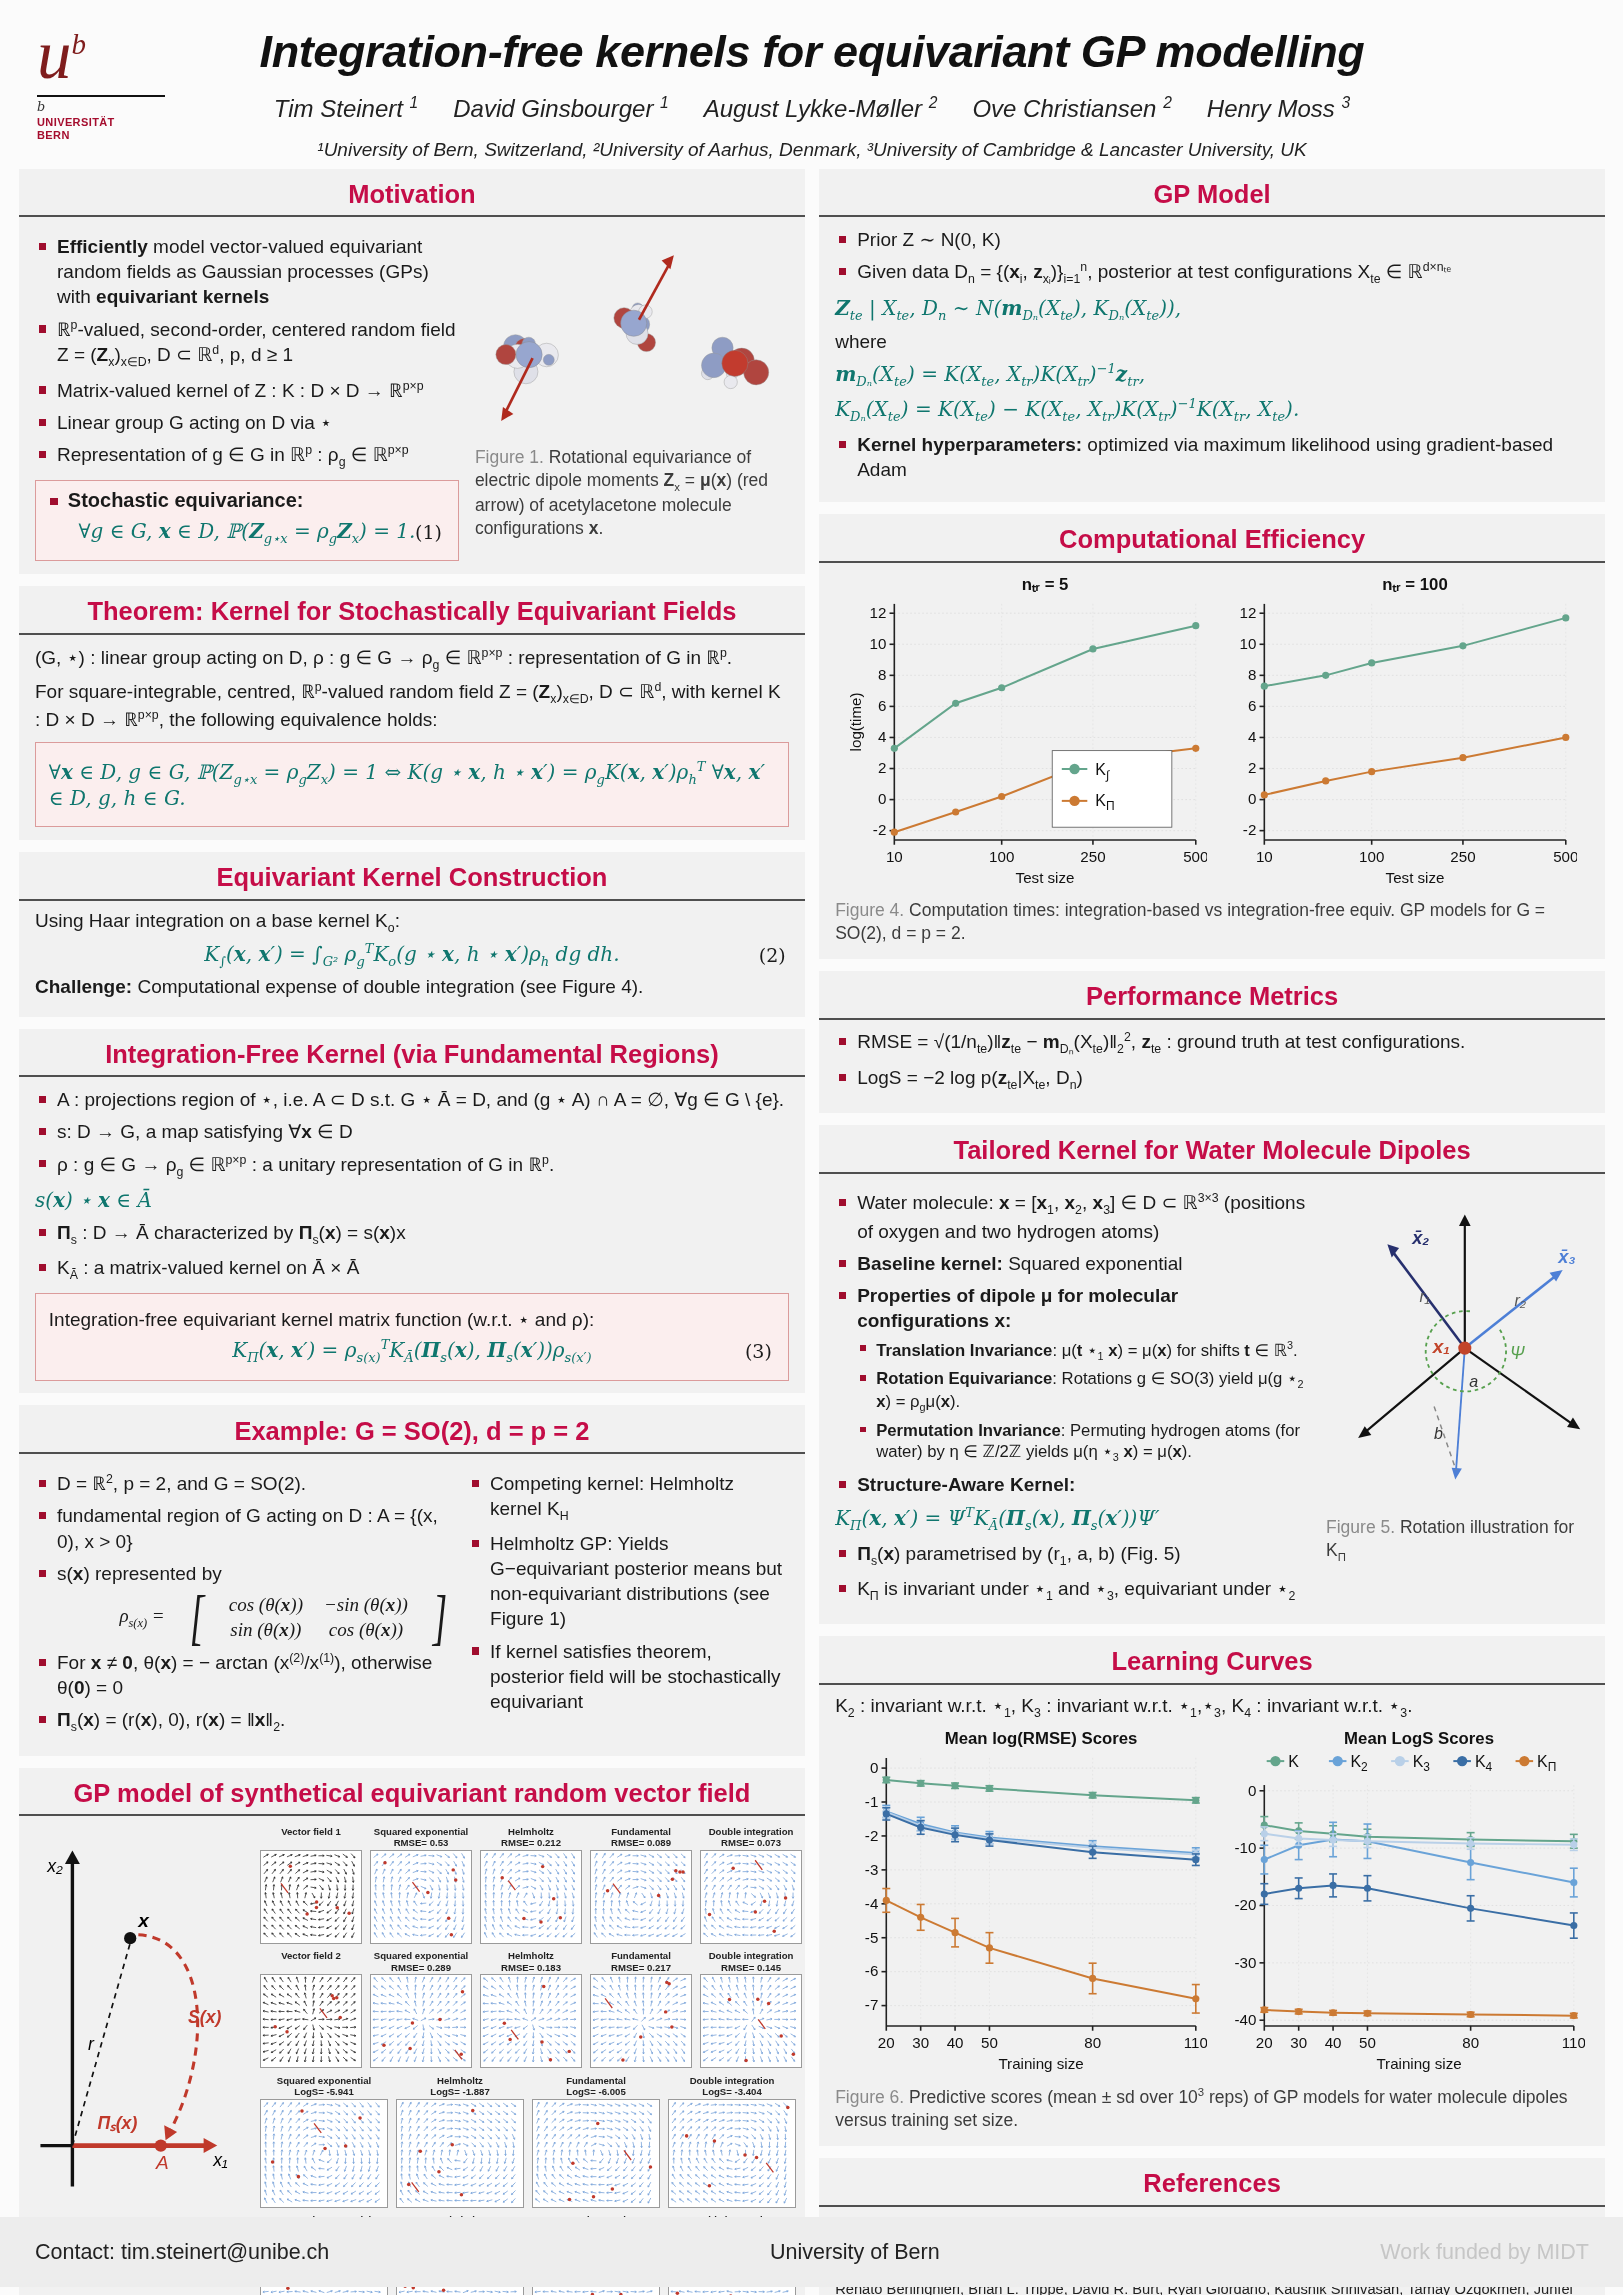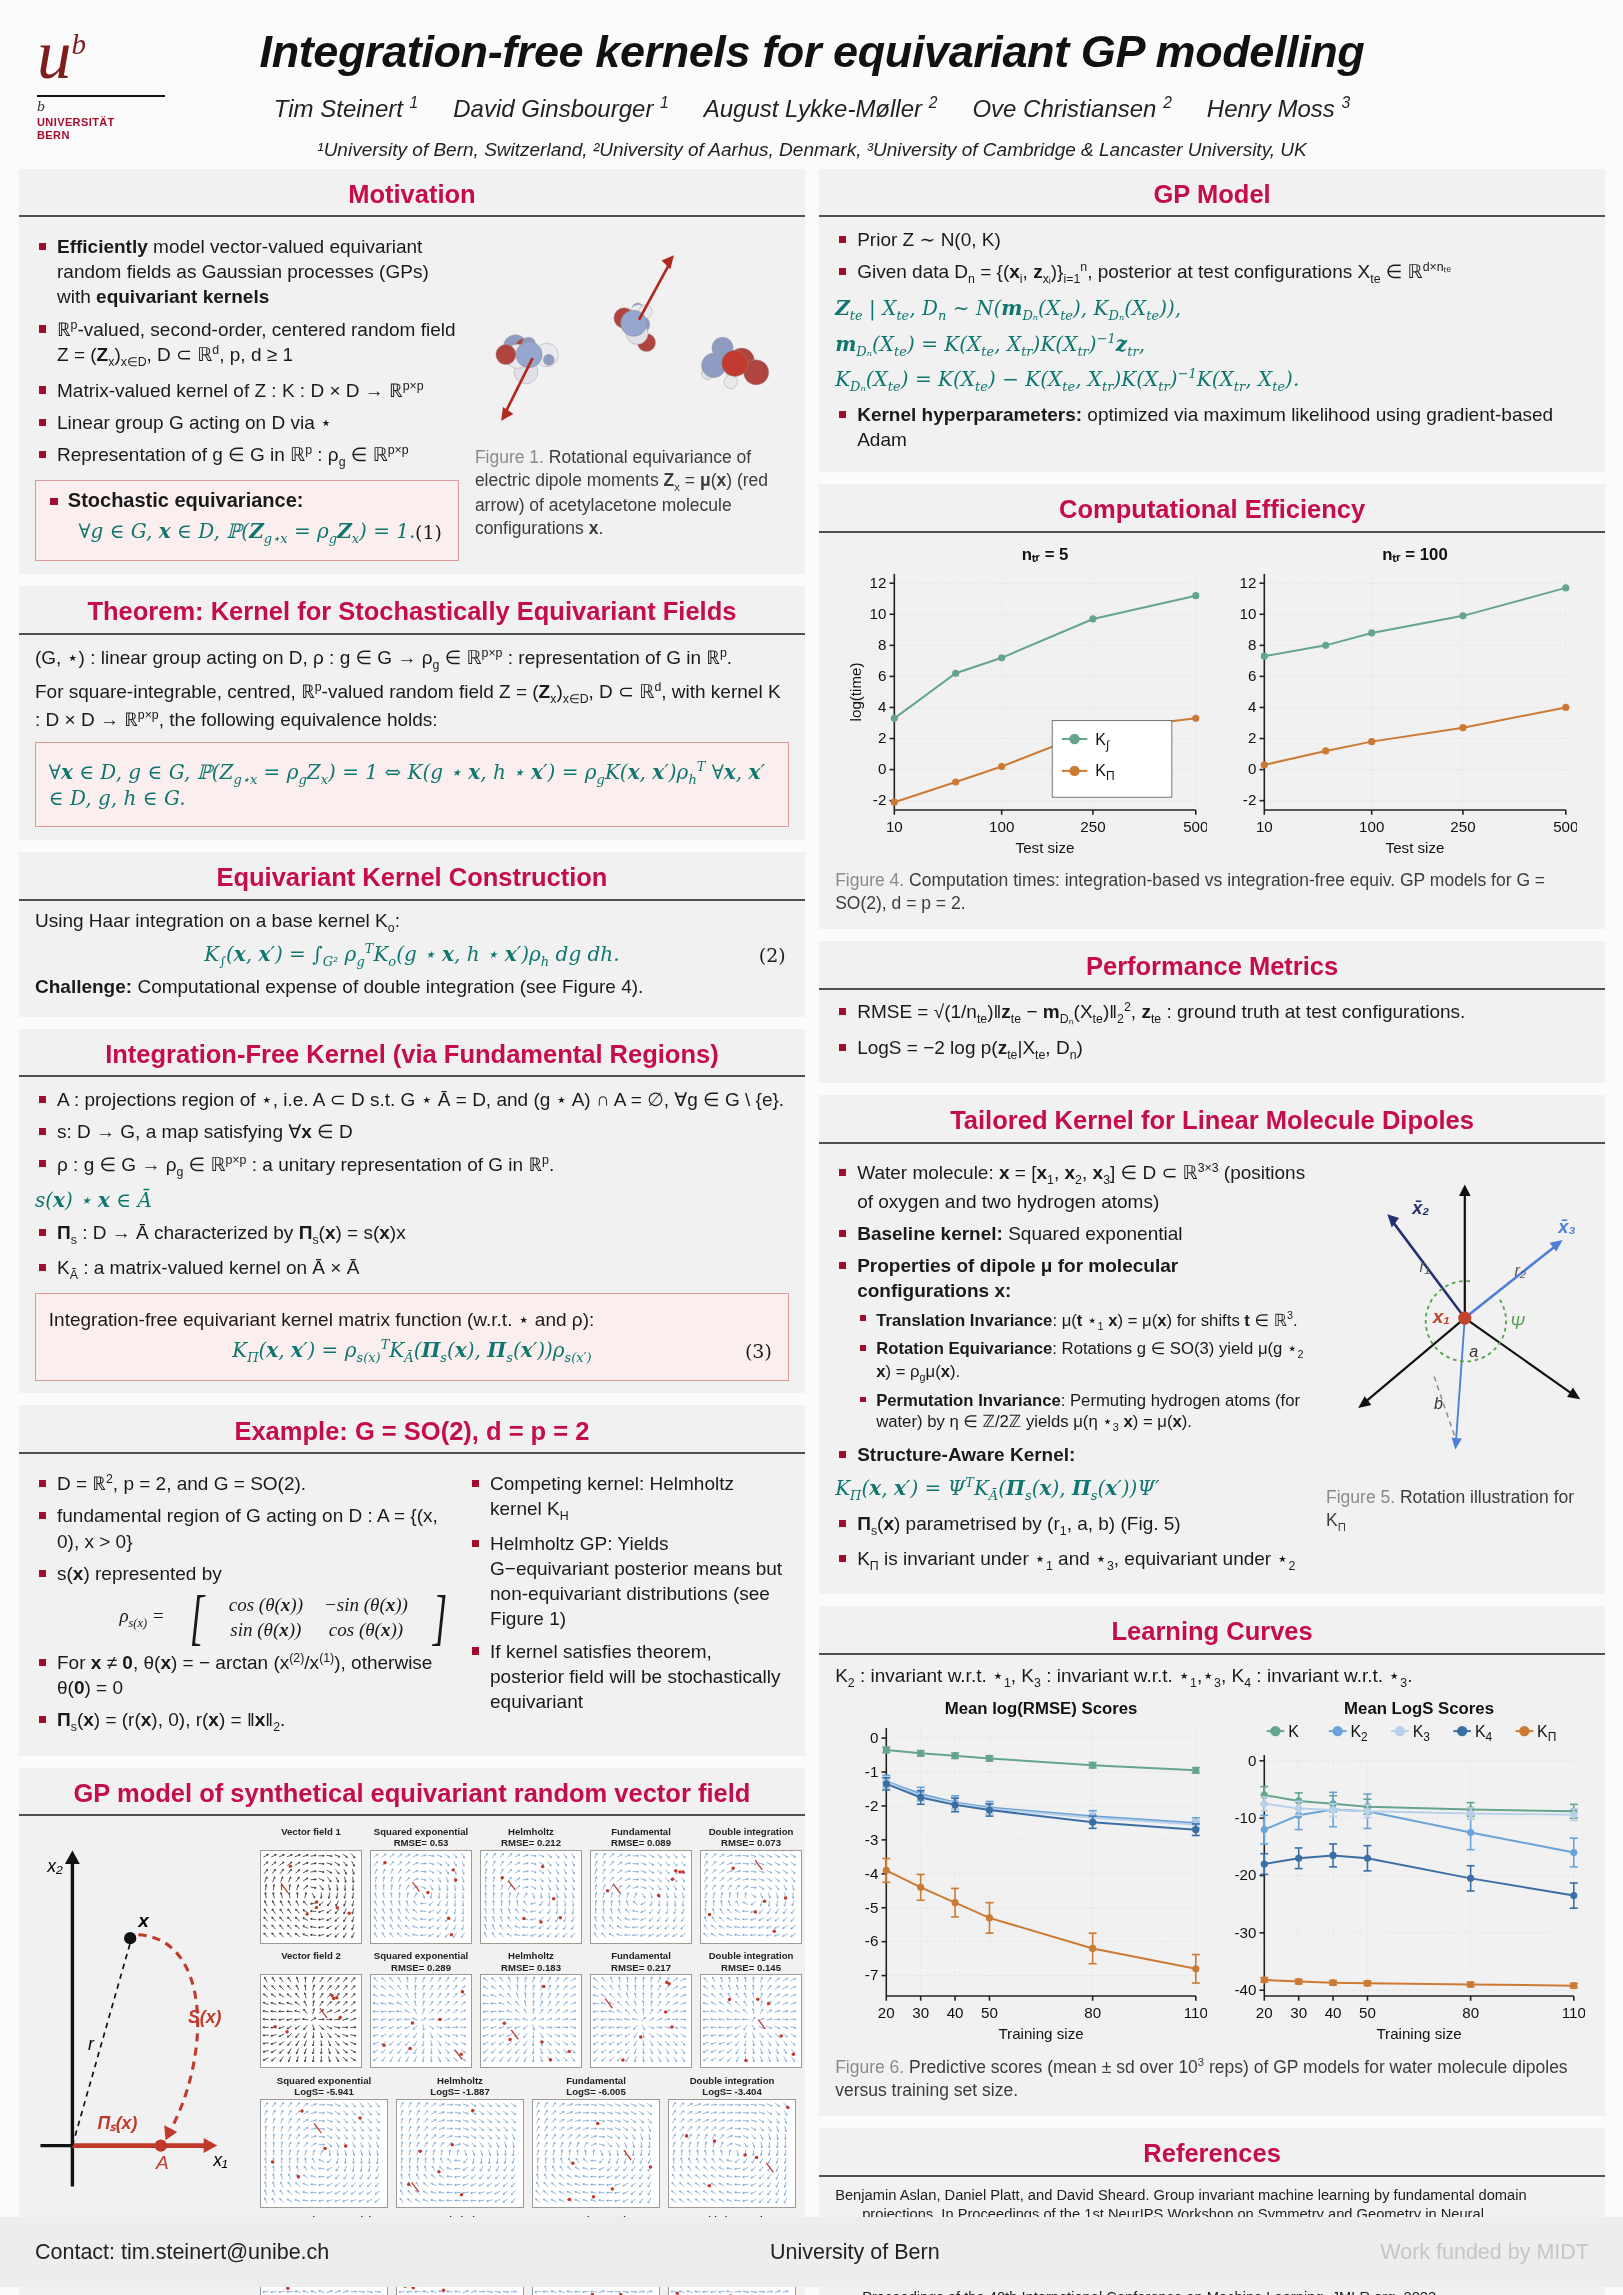--- a/index.html
+++ b/index.html
@@ -505,20 +505,21 @@
     <div class="col">
 
       <section>
         <h2>GP Model</h2>
         <div class="rule"></div>
         <ul class="blist">
             <li>Prior Z ∼ N(0, K)</li>
             <li>Given data D<sub>n</sub> = {(<b>x</b><sub>i</sub>, <b>z</b><sub>xᵢ</sub>)}<sub>i=1</sub><sup>n</sup>, posterior at test configurations X<sub>te</sub> ∈ ℝ<sup>d×nₜₑ</sup></li>
           </ul>
         <div class="eqc"><b>Z</b><sub>te</sub> | X<sub>te</sub>, D<sub>n</sub> ∼ N(<b>m</b><sub>Dₙ</sub>(X<sub>te</sub>), K<sub>Dₙ</sub>(X<sub>te</sub>)),</div>
+        <p class="plain">where</p>
         <div class="eqc"><b>m</b><sub>Dₙ</sub>(X<sub>te</sub>) = K(X<sub>te</sub>, X<sub>tr</sub>)K(X<sub>tr</sub>)<sup>−1</sup><b>z</b><sub>tr</sub>,</div>
         <div class="eqc">K<sub>Dₙ</sub>(X<sub>te</sub>) = K(X<sub>te</sub>) − K(X<sub>te</sub>, X<sub>tr</sub>)K(X<sub>tr</sub>)<sup>−1</sup>K(X<sub>tr</sub>, X<sub>te</sub>).</div>
         <ul class="blist">
             <li><b>Kernel hyperparameters:</b> optimized via maximum likelihood using gradient-based Adam</li>
           </ul>
       </section>
 
       <section>
         <h2>Computational Efficiency</h2>
         <div class="rule"></div>
@@ -646,21 +647,21 @@
       <section>
         <h2>Performance Metrics</h2>
         <div class="rule"></div>
         <ul class="blist">
             <li>RMSE = √(1/n<sub>te</sub>)‖<b>z</b><sub>te</sub> − <b>m</b><sub>Dₙ</sub>(X<sub>te</sub>)‖<sub>2</sub><sup>2</sup>, <b>z</b><sub>te</sub> : ground truth at test configurations.</li>
             <li>LogS = −2 log p(<b>z</b><sub>te</sub>|X<sub>te</sub>, D<sub>n</sub>)</li>
           </ul>
       </section>
 
       <section>
-        <h2>Tailored Kernel for Linear Molecule Dipoles</h2>
+        <h2>Tailored Kernel for Water Molecule Dipoles</h2>
         <div class="rule"></div>
         <div class="flexrow">
           <div style="flex:1.6;min-width:0">
             <ul class="blist">
                 <li>Water molecule: <b>x</b> = [<b>x</b><sub>1</sub>, <b>x</b><sub>2</sub>, <b>x</b><sub>3</sub>] ∈ D ⊂ ℝ<sup>3×3</sup> (positions of oxygen and two hydrogen atoms)</li>
                 <li><b>Baseline kernel:</b> Squared exponential</li>
                 <li><b>Properties of dipole μ for molecular configurations x:</b><ul class="sublist">
                     <li><b>Translation Invariance</b>: μ(<b>t</b> ⋆<sub>1</sub> <b>x</b>) = μ(<b>x</b>) for shifts <b>t</b> ∈ ℝ<sup>3</sup>.</li>
                     <li><b>Rotation Equivariance</b>: Rotations g ∈ SO(3) yield μ(g ⋆<sub>2</sub> <b>x</b>) = ρ<sub>g</sub>μ(<b>x</b>).</li>
                     <li><b>Permutation Invariance</b>: Permuting hydrogen atoms (for water) by η ∈ ℤ/2ℤ yields μ(η ⋆<sub>3</sub> <b>x</b>) = μ(<b>x</b>).</li>

